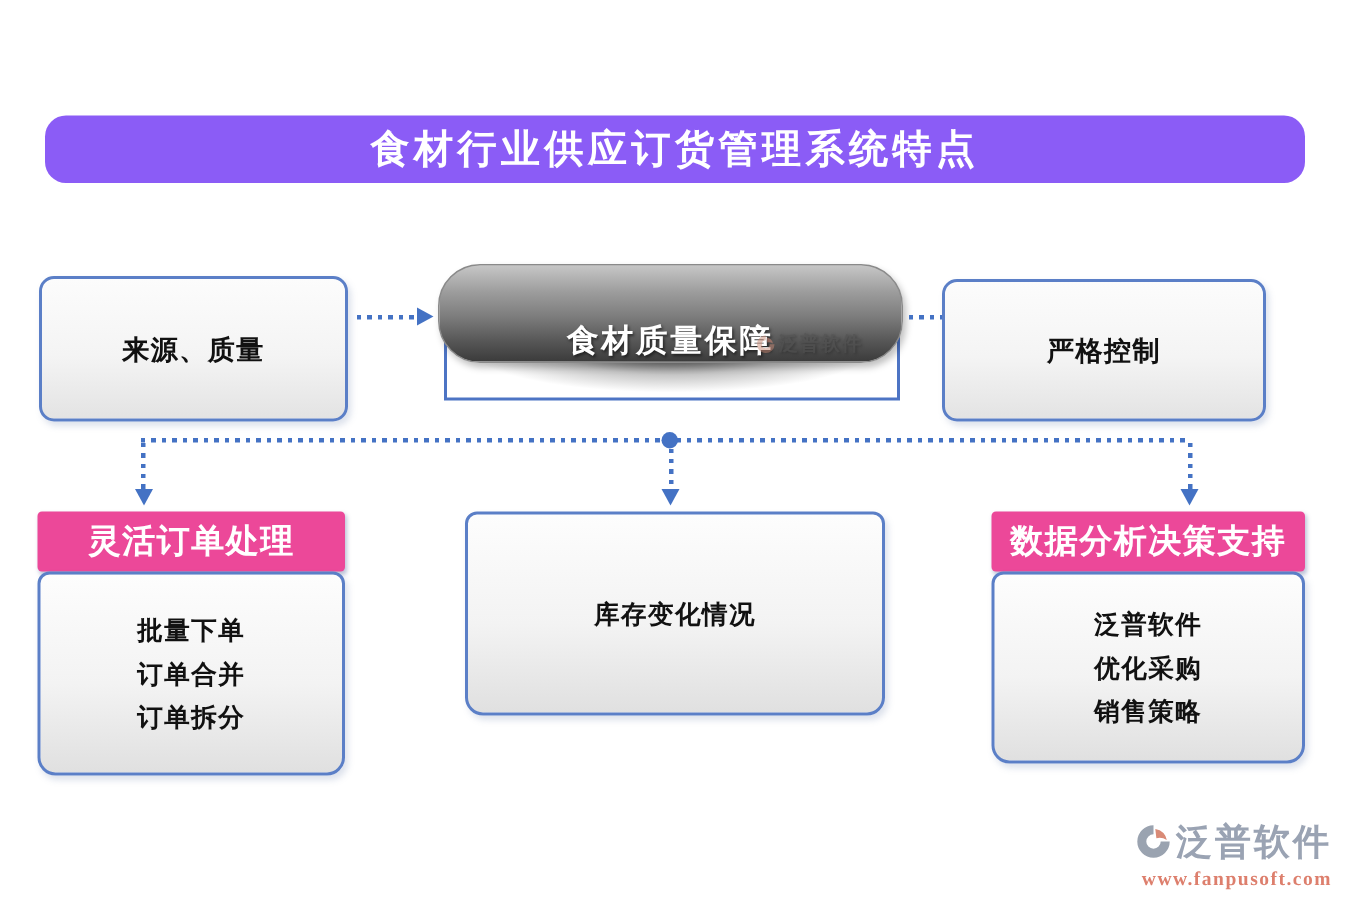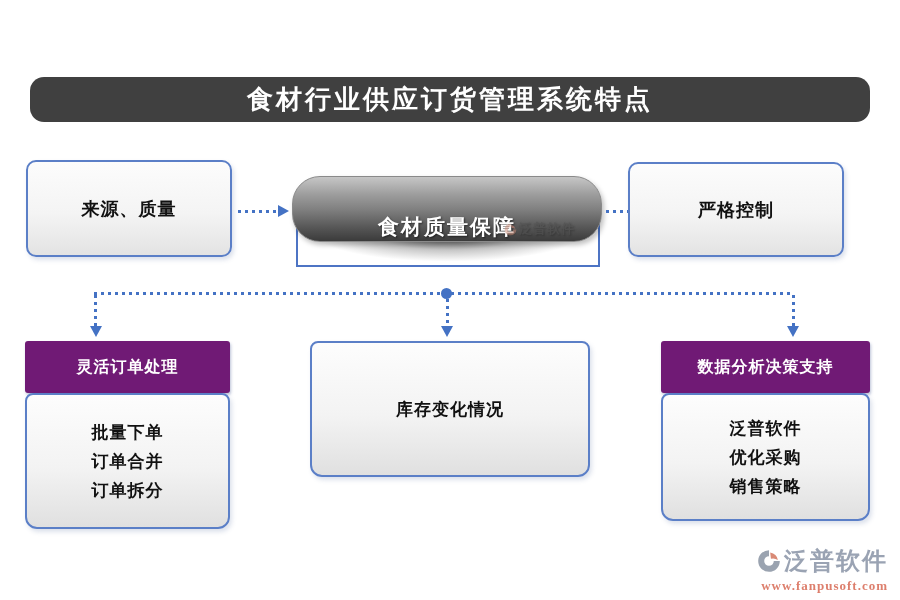--- a/index.html
+++ b/index.html
@@ -5,32 +5,32 @@
   * { margin:0; padding:0; box-sizing:border-box; }
   html,body { background:#ffffff; }
   .stage {
     position:relative; width:900px; height:600px; background:#ffffff;
     font-family:"Liberation Serif", serif; overflow:hidden;
   }
 
   
   .title-bar {
     position:absolute; left:30px; top:77px; width:840px; height:45px;
-    background:#404040; border-radius:14px;
+    background:#8b5cf6; border-radius:14px;
     display:flex; align-items:center; justify-content:center;
     color:#ffffff; font-size:26px; font-weight:bold; letter-spacing:3px;
   }
 
   
   .light-box {
     position:absolute; border:2px solid #5b7fc7; border-radius:10px;
     background:linear-gradient(180deg,#fcfcfc 0%,#f4f4f4 55%,#e3e3e3 100%);
     box-shadow:2px 3px 4px rgba(120,140,180,0.25);
     display:flex; align-items:center; justify-content:center;
-    font-size:18px; font-weight:bold; color:#111; letter-spacing:1px;
+    font-size:18px; font-weight:bold; color:#111; letter-spacing:1px;margin-top:24px;
   }
   .box-left  { left:26px;  top:160px; width:206px; height:97px; }
   .box-right { left:628px; top:162px; width:216px; height:95px;border-radius:10px; }
 
   
   .center-base {
     position:absolute; left:296px; top:220px; width:304px; height:47px;
     background:#ffffff; border:2px solid #4d74c4; overflow:hidden;
   }
   .center-smudge {
@@ -65,23 +65,23 @@
     border-left:11px solid #4472c4; }
   .arr-down { position:absolute; width:0; height:0;
     border-left:6px solid transparent; border-right:6px solid transparent;
     border-top:11px solid #4472c4; }
   .node-dot { position:absolute; width:11px; height:11px; border-radius:50%;
     background:#4472c4; }
 
   
   .col { position:absolute; }
   .col-header {
-    height:52px; background:#701a75; border-radius:3px;
+    height:40px; background:#ec4899; border-radius:3px;
     display:flex; align-items:center; justify-content:center;
-    color:#ffffff; font-size:16px; font-weight:bold; letter-spacing:1px;
+    color:#ffffff; font-size:22px; font-weight:bold; letter-spacing:1px;
     box-shadow:1px 2px 3px rgba(60,80,140,0.35);
   }
   .col-body {
     border:2px solid #5b7fc7; border-radius:8px 8px 12px 12px;
     background:linear-gradient(180deg,#fdfdfd 0%,#f3f3f3 55%,#e0e0e0 100%);
     box-shadow:2px 3px 4px rgba(120,140,180,0.25);
     display:flex; flex-direction:column; align-items:center; justify-content:center;
     font-size:17px; font-weight:bold; color:#111; line-height:29px; letter-spacing:1px;
   }
   .col1 { left:25px;  top:341px; width:205px; }

